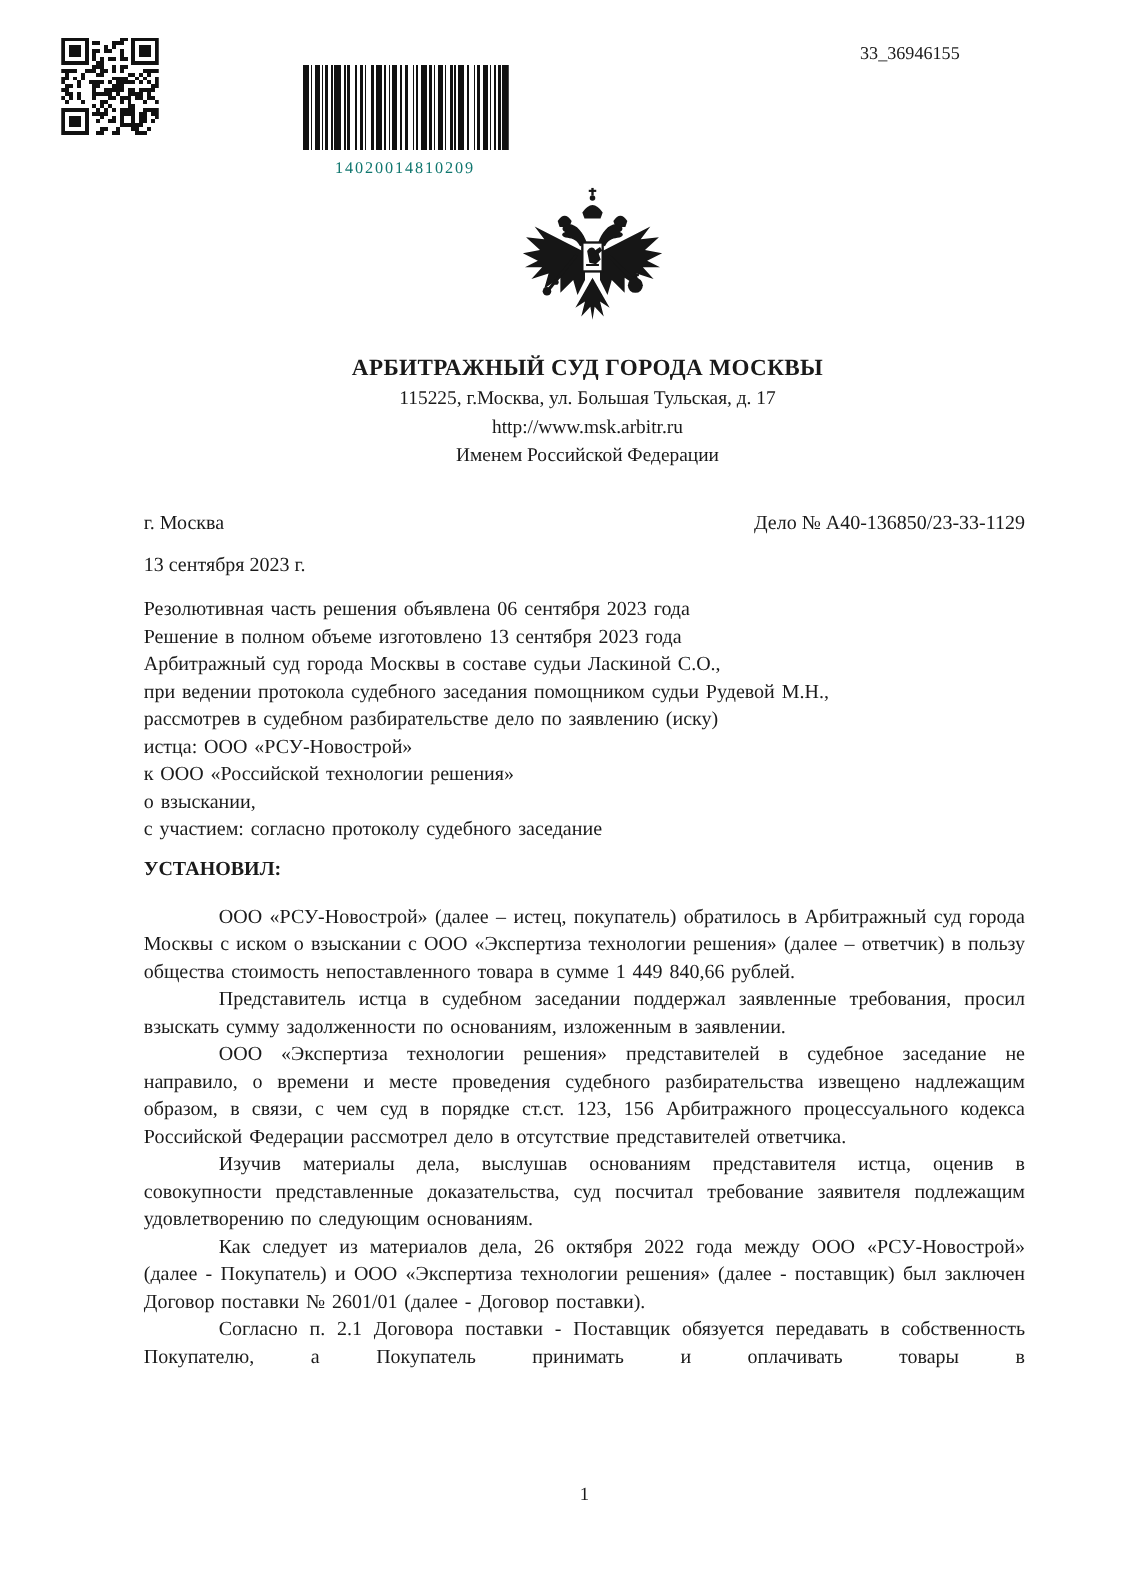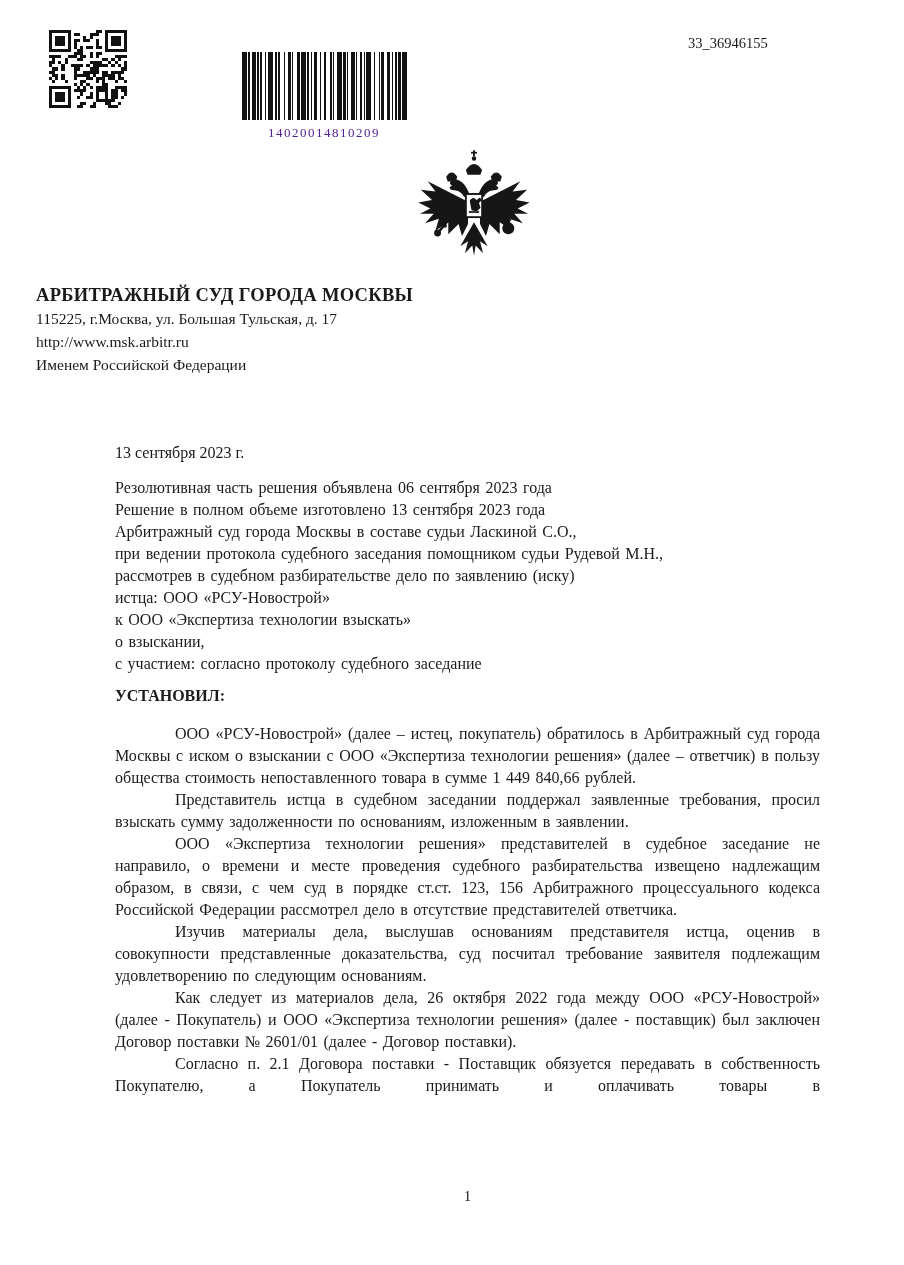--- a/index.html
+++ b/index.html
@@ -4,24 +4,24 @@
 <style>
   html,body{margin:0;padding:0;background:#ffffff;}
   .page{
     position:relative;width:904px;height:1265px;background:#ffffff;
     color:#1a1a1a;font-family:"Liberation Serif","DejaVu Serif",serif;
     overflow:hidden;
   }
   .abs{position:absolute;}
   .qr{left:49px;top:30px;}
   .barcode-wrap{left:240px;top:52px;width:168px;text-align:center;}
-  .bcnum{font-size:13px;letter-spacing:1.5px;margin-top:1px;color:#4c1d95;}
+  .bcnum{font-size:13px;letter-spacing:1.5px;margin-top:1px;color:#0f766e;}
   .docid{left:688px;top:35px;font-size:14.5px;}
   .emblem{left:414px;top:150px;}
-  .header{top:283px;left:0;right:0;line-height:23px;font-size:15.5px;padding-left:36px;}
+  .header{top:283px;left:0;right:0;text-align:center;line-height:23px;font-size:15.5px;padding-left:36px;}
   .court{font-size:18.5px;font-weight:bold;letter-spacing:.3px;line-height:24px;}
   .caseline{top:410px;left:115px;right:84px;display:flex;justify-content:space-between;font-size:16px;}
   .date{top:444px;left:115px;font-size:16px;}
   .body{top:477px;left:115px;right:84px;font-size:16px;line-height:22px;word-spacing:1.5px;}
   .intro div{white-space:nowrap;}
   .heading{font-weight:bold;text-align:left;margin:10px 0 16px 0;}
   .para{margin:0;text-align:justify;text-indent:60px;}
   .para-cont{text-align-last:justify;}
   .pagenum{top:1188px;left:115px;right:84px;text-align:center;font-size:15px;}
 </style>
@@ -321,32 +321,36 @@
     </svg>
   </div>
 
   <div class="abs header">
     <div class="court">АРБИТРАЖНЫЙ СУД ГОРОДА МОСКВЫ</div>
     <div>115225, г.Москва, ул. Большая Тульская, д. 17</div>
     <div>http://www.msk.arbitr.ru</div>
     <div>Именем Российской Федерации</div>
   </div>
 
+  <div class="abs caseline">
+    <span>г. Москва</span>
+    <span>Дело № А40-136850/23-33-1129</span>
+  </div>
 
   <div class="abs date">13 сентября 2023 г.</div>
 
   <div class="abs body">
     <div class="intro">
       <div>Резолютивная часть решения объявлена 06 сентября 2023 года</div>
       <div>Решение в полном объеме изготовлено 13 сентября 2023 года</div>
       <div>Арбитражный суд города Москвы в составе судьи Ласкиной С.О.,</div>
       <div>при ведении протокола судебного заседания помощником судьи Рудевой М.Н.,</div>
       <div>рассмотрев в судебном разбирательстве дело по заявлению (иску)</div>
       <div>истца: ООО «РСУ-Новострой»</div>
-      <div>к ООО «Экспертиза технологии взыскать»</div>
+      <div>к ООО «Российской технологии решения»</div>
       <div>о взыскании,</div>
       <div>с участием: согласно протоколу судебного заседание</div>
     </div>
     <div class="heading">УСТАНОВИЛ:</div>
     <p class="para">ООО «РСУ-Новострой» (далее – истец, покупатель) обратилось в Арбитражный суд города Москвы с иском о взыскании с ООО «Экспертиза технологии решения» (далее – ответчик) в пользу общества стоимость непоставленного товара в сумме 1 449 840,66 рублей.</p>
     <p class="para">Представитель истца в судебном заседании поддержал заявленные требования, просил взыскать сумму задолженности по основаниям, изложенным в заявлении.</p>
     <p class="para">ООО «Экспертиза технологии решения» представителей в судебное заседание не направило, о времени и месте проведения судебного разбирательства извещено надлежащим образом, в связи, с чем суд в порядке ст.ст. 123, 156 Арбитражного процессуального кодекса Российской Федерации рассмотрел дело в отсутствие представителей ответчика.</p>
     <p class="para">Изучив материалы дела, выслушав основаниям представителя истца, оценив в совокупности представленные доказательства, суд посчитал требование заявителя подлежащим удовлетворению по следующим основаниям.</p>
     <p class="para">Как следует из материалов дела, 26 октября 2022 года между ООО «РСУ-Новострой» (далее - Покупатель) и ООО «Экспертиза технологии решения» (далее - поставщик) был заключен Договор поставки № 2601/01 (далее - Договор поставки).</p>
     <p class="para para-cont">Согласно п. 2.1 Договора поставки - Поставщик обязуется передавать в собственность Покупателю, а Покупатель принимать и оплачивать товары в</p>

